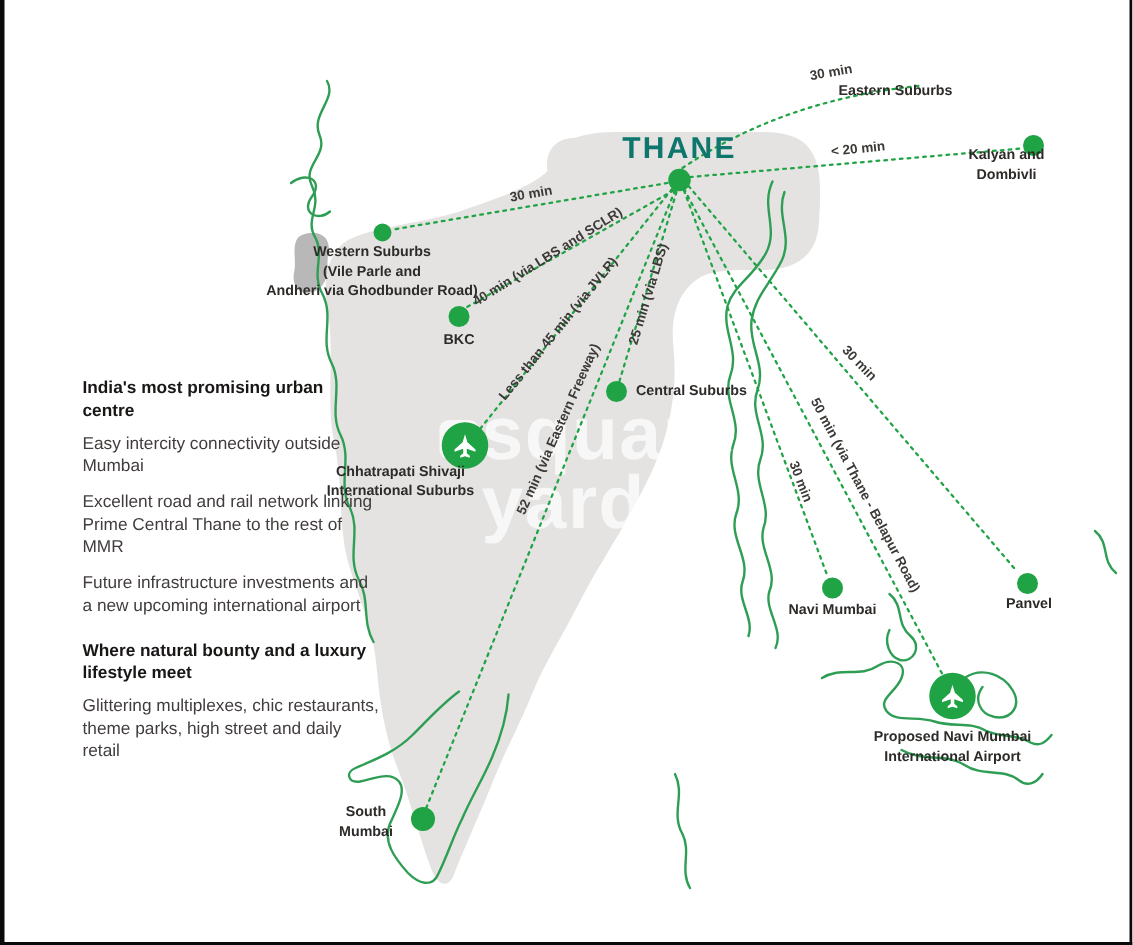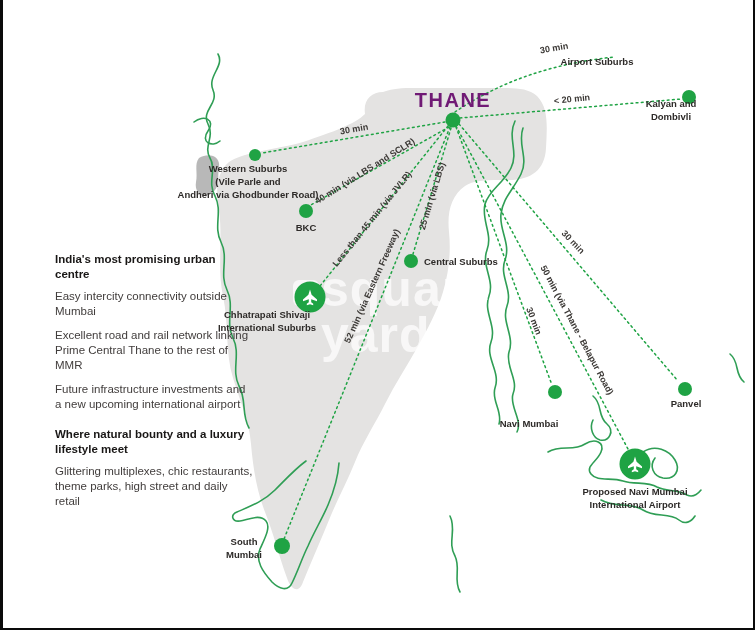--- a/index.html
+++ b/index.html
@@ -22,21 +22,21 @@
   }
   #overlay-layer{z-index:3;}
   .lbl{
     position:absolute;z-index:4;color:#2d2a28;font-weight:bold;font-size:9.5px;
     line-height:1.35;text-align:center;white-space:pre-line;
     transform:translate(-50%,-50%);
   }
   .lbl.left-align{text-align:left;transform:translate(0,-50%);white-space:nowrap;}
   #map-title{
     position:absolute;z-index:4;transform:translate(-50%,-50%);
-    font-size:20px;font-weight:bold;letter-spacing:1.5px;color:#701a75;white-space:nowrap;
+    font-size:20px;font-weight:bold;letter-spacing:1.5px;color:#0f766e;white-space:nowrap;
   }
   .rt{
     position:absolute;z-index:4;color:#3c3936;font-weight:bold;font-size:9px;
     white-space:nowrap;transform:translate(-50%,-50%) rotate(var(--r,0deg));
   }
   #info-panel{
     position:absolute;left:52px;top:252px;width:198px;z-index:4;
     color:#413d3c;font-size:11.5px;line-height:1.3;
   }
   .info-heading{font-weight:bold;color:#191716;margin:0 0 7px 0;}
@@ -120,31 +120,31 @@
       <circle cx="632" cy="464" r="15.5"></circle>
     </g>
     <g fill="#ffffff" stroke="none">
       <path transform="translate(307,297)" d="M0,-7.5 L1.6,-2.2 L7,2.6 L7,4.2 L1.2,2.2 L1.2,5.2 L3.2,6.8 L3.2,8.2 L0,7.2 L-3.2,8.2 L-3.2,6.8 L-1.2,5.2 L-1.2,2.2 L-7,4.2 L-7,2.6 L-1.6,-2.2 Z"></path>
       <path transform="translate(632,464)" d="M0,-7.5 L1.6,-2.2 L7,2.6 L7,4.2 L1.2,2.2 L1.2,5.2 L3.2,6.8 L3.2,8.2 L0,7.2 L-3.2,8.2 L-3.2,6.8 L-1.2,5.2 L-1.2,2.2 L-7,4.2 L-7,2.6 L-1.6,-2.2 Z"></path>
     </g>
   </svg>
 
   <div id="map-title" style="left:450px;top:100px;">THANE</div>
 
-  <div class="lbl" style="left:594px;top:62px;">Airport Suburbs</div>
+  <div class="lbl" style="left:594px;top:62px;">Eastern Suburbs</div>
 
   <div class="lbl" style="left:668px;top:111px;">Kalyan and Dombivli</div>
   <div class="lbl" style="left:245px;top:182px;">Western Suburbs
 (Vile Parle and
 Andheri via Ghodbunder Road)</div>
   <div class="lbl" style="left:303px;top:228px;">BKC</div>
   <div class="lbl left-align" style="left:421px;top:262px;">Central Suburbs</div>
   <div class="lbl" style="left:264px;top:322px;">Chhatrapati Shivaji
 International Suburbs</div>
-  <div class="lbl" style="left:526px;top:408px;margin-top:16px;">Navi Mumbai</div>
+  <div class="lbl" style="left:552px;top:408px;">Navi Mumbai</div>
   <div class="lbl" style="left:683px;top:404px;">Panvel</div>
   <div class="lbl" style="left:241px;top:549px;">South
 Mumbai</div>
   <div class="lbl" style="left:632px;top:499px;">Proposed Navi Mumbai
 International Airport</div>
 
   <div class="rt" style="left:351px;top:129px;--r:-10deg;">30 min</div>
   <div class="rt" style="left:551px;top:48px;--r:-10deg;">30 min</div>
   <div class="rt" style="left:569px;top:99px;--r:-6deg;">&lt; 20 min</div>
   <div class="rt" style="left:362px;top:171px;--r:-32deg;">40 min (via LBS and SCLR)</div>

